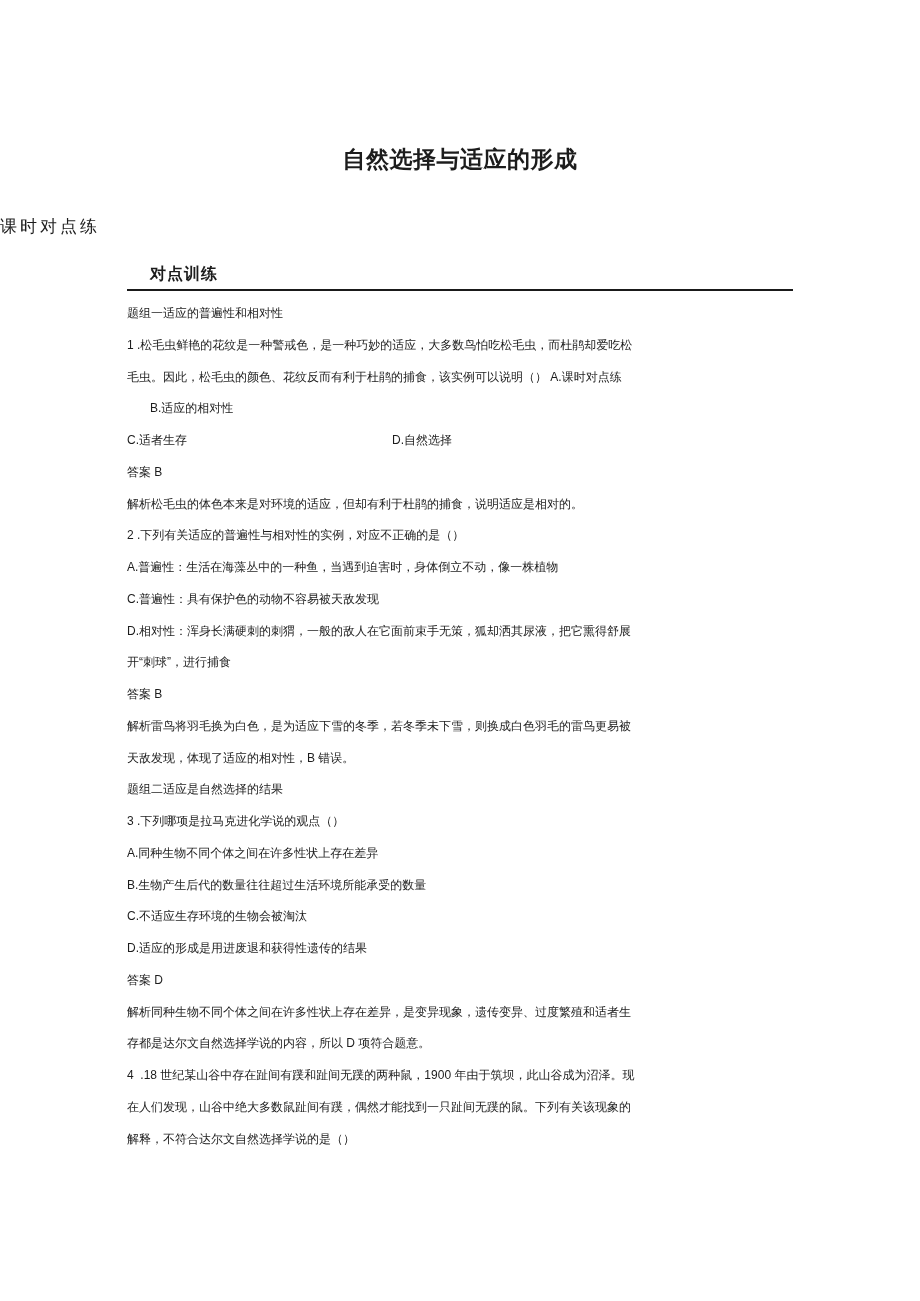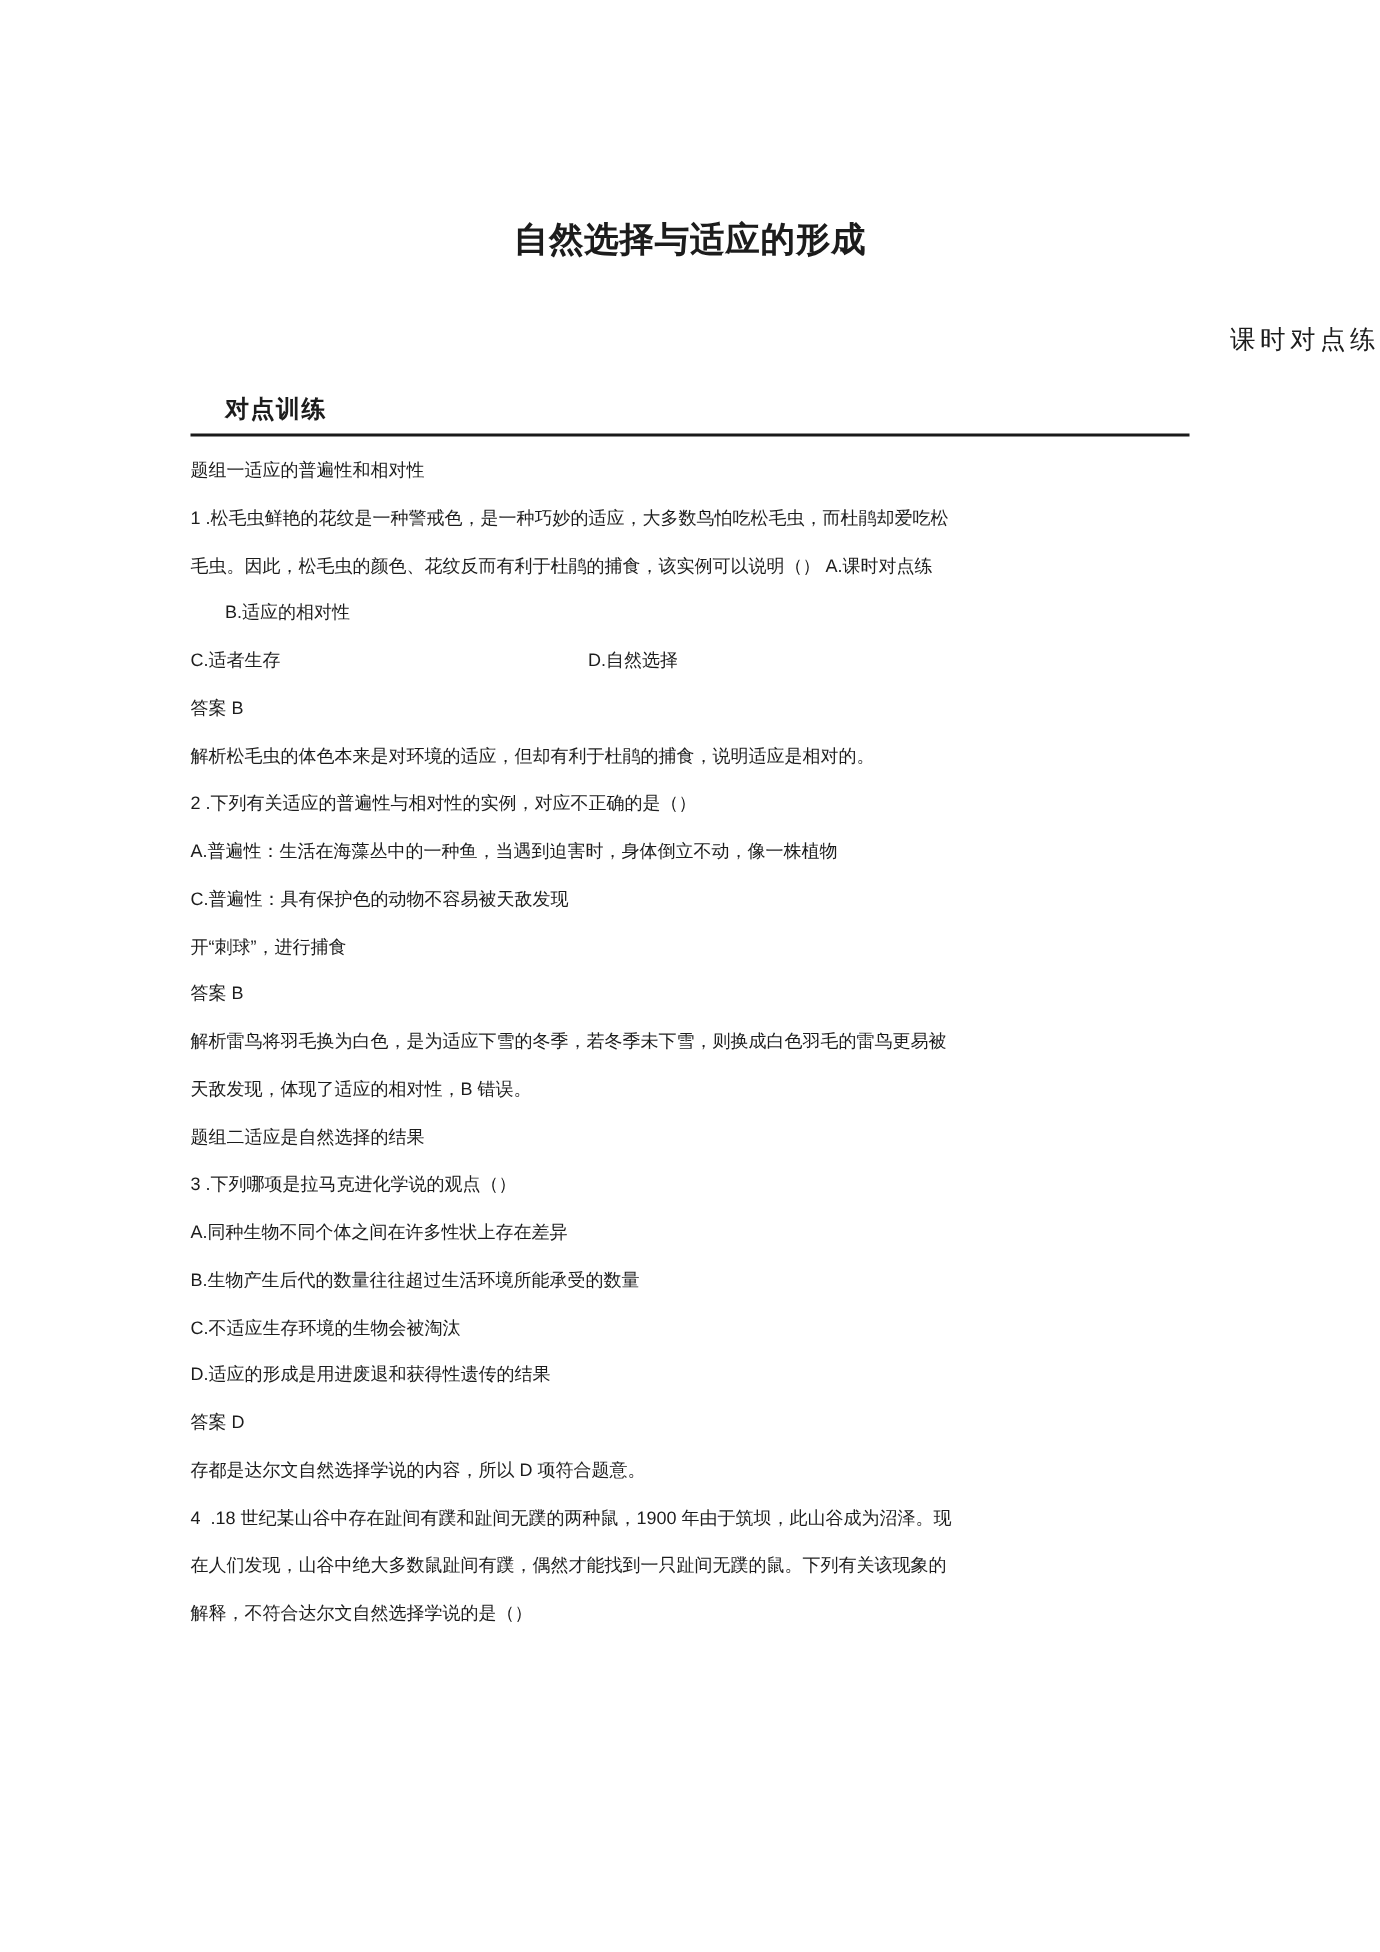--- a/index.html
+++ b/index.html
@@ -26,21 +26,21 @@
     font-size: 23px;
     font-weight: 700;
     line-height: 32px;
     letter-spacing: 0.5px;
   }
   .subtitle {
     position: absolute;
     top: 214px;
     left: 0;
     width: 920px;
-    text-align: right;
+    text-align: left;
     font-size: 17px;
     font-weight: 400;
     line-height: 26px;
     letter-spacing: 3px;
   }
   .section-header {
     position: absolute;
     top: 262px;
     left: 150px;
     font-size: 16px;
@@ -89,29 +89,31 @@
       <div class="line">题组一适应的普遍性和相对性</div>
       <div class="line">1 .松毛虫鲜艳的花纹是一种警戒色，是一种巧妙的适应，大多数鸟怕吃松毛虫，而杜鹃却爱吃松</div>
       <div class="line">毛虫。因此，松毛虫的颜色、花纹反而有利于杜鹃的捕食，该实例可以说明（） A.课时对点练</div>
       <div class="line indent">B.适应的相对性</div>
       <div class="line"><span class="col-left">C.适者生存</span><span>D.自然选择</span></div>
       <div class="line">答案 B</div>
       <div class="line">解析松毛虫的体色本来是对环境的适应，但却有利于杜鹃的捕食，说明适应是相对的。</div>
       <div class="line">2 .下列有关适应的普遍性与相对性的实例，对应不正确的是（）</div>
       <div class="line">A.普遍性：生活在海藻丛中的一种鱼，当遇到迫害时，身体倒立不动，像一株植物</div>
       <div class="line">C.普遍性：具有保护色的动物不容易被天敌发现</div>
+      <div class="line">D.相对性：浑身长满硬刺的刺猬，一般的敌人在它面前束手无策，狐却洒其尿液，把它熏得舒展</div>
       <div class="line">开“刺球”，进行捕食</div>
       <div class="line">答案 B</div>
       <div class="line">解析雷鸟将羽毛换为白色，是为适应下雪的冬季，若冬季未下雪，则换成白色羽毛的雷鸟更易被</div>
       <div class="line">天敌发现，体现了适应的相对性，B 错误。</div>
       <div class="line">题组二适应是自然选择的结果</div>
       <div class="line">3 .下列哪项是拉马克进化学说的观点（）</div>
       <div class="line">A.同种生物不同个体之间在许多性状上存在差异</div>
       <div class="line">B.生物产生后代的数量往往超过生活环境所能承受的数量</div>
       <div class="line">C.不适应生存环境的生物会被淘汰</div>
       <div class="line">D.适应的形成是用进废退和获得性遗传的结果</div>
       <div class="line">答案 D</div>
+      <div class="line">解析同种生物不同个体之间在许多性状上存在差异，是变异现象，遗传变异、过度繁殖和适者生</div>
       <div class="line">存都是达尔文自然选择学说的内容，所以 D 项符合题意。</div>
       <div class="line">4  .18 世纪某山谷中存在趾间有蹼和趾间无蹼的两种鼠，1900 年由于筑坝，此山谷成为沼泽。现</div>
       <div class="line">在人们发现，山谷中绝大多数鼠趾间有蹼，偶然才能找到一只趾间无蹼的鼠。下列有关该现象的</div>
       <div class="line">解释，不符合达尔文自然选择学说的是（）</div>
     </div>
 </div>
 
 </body></html>

